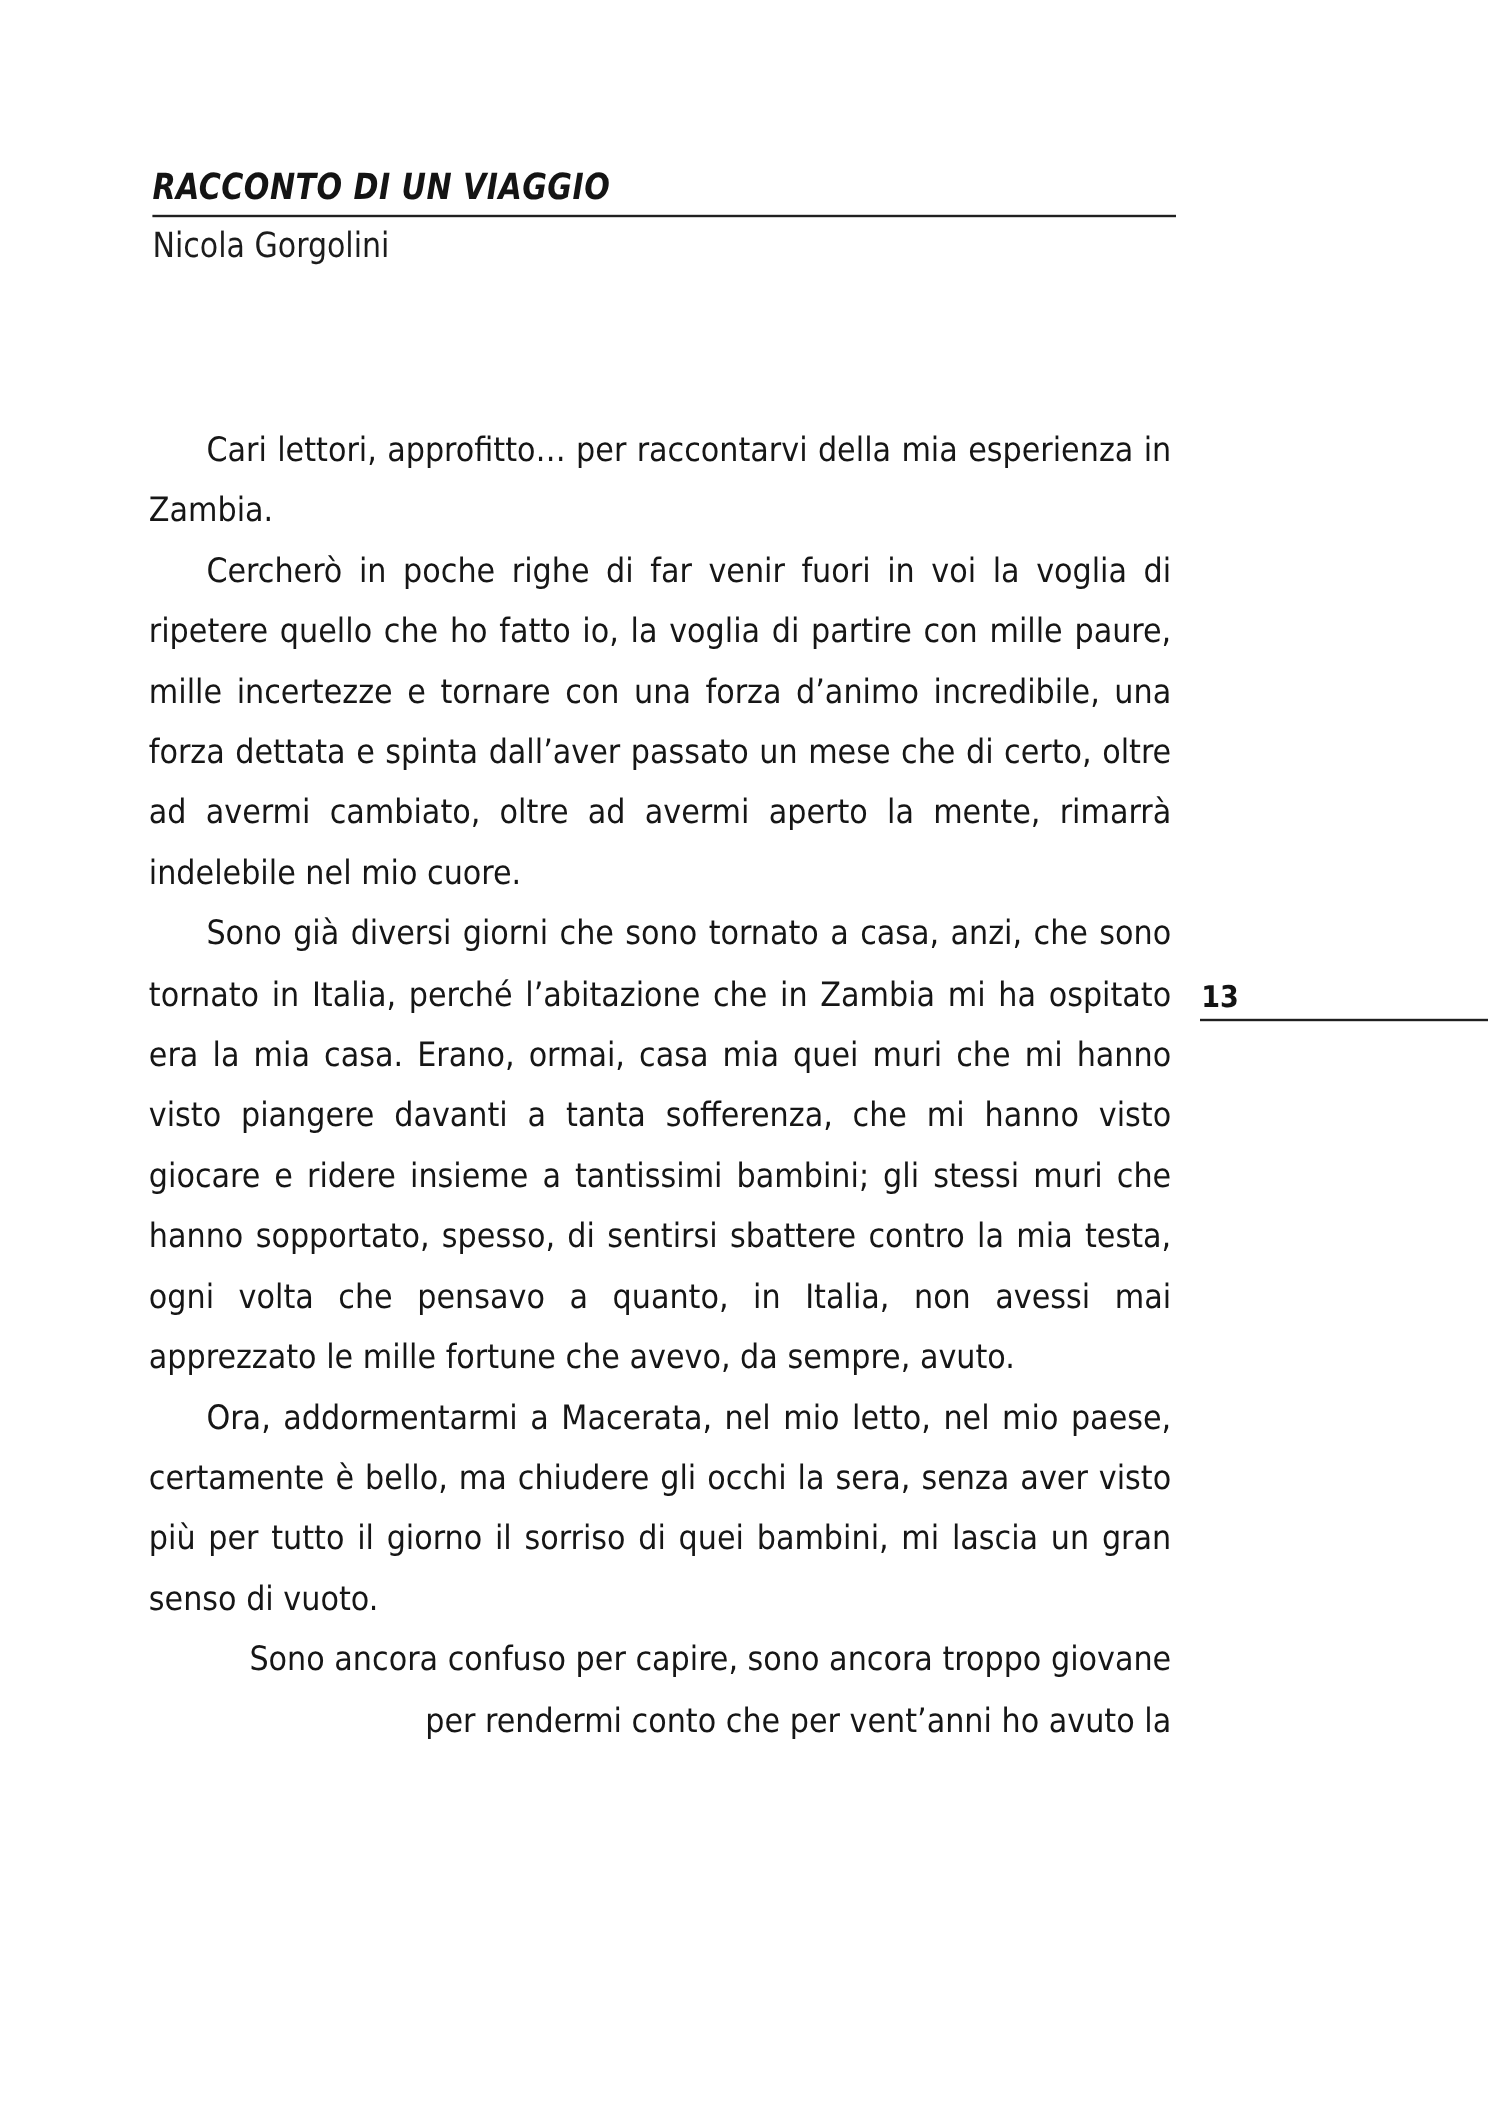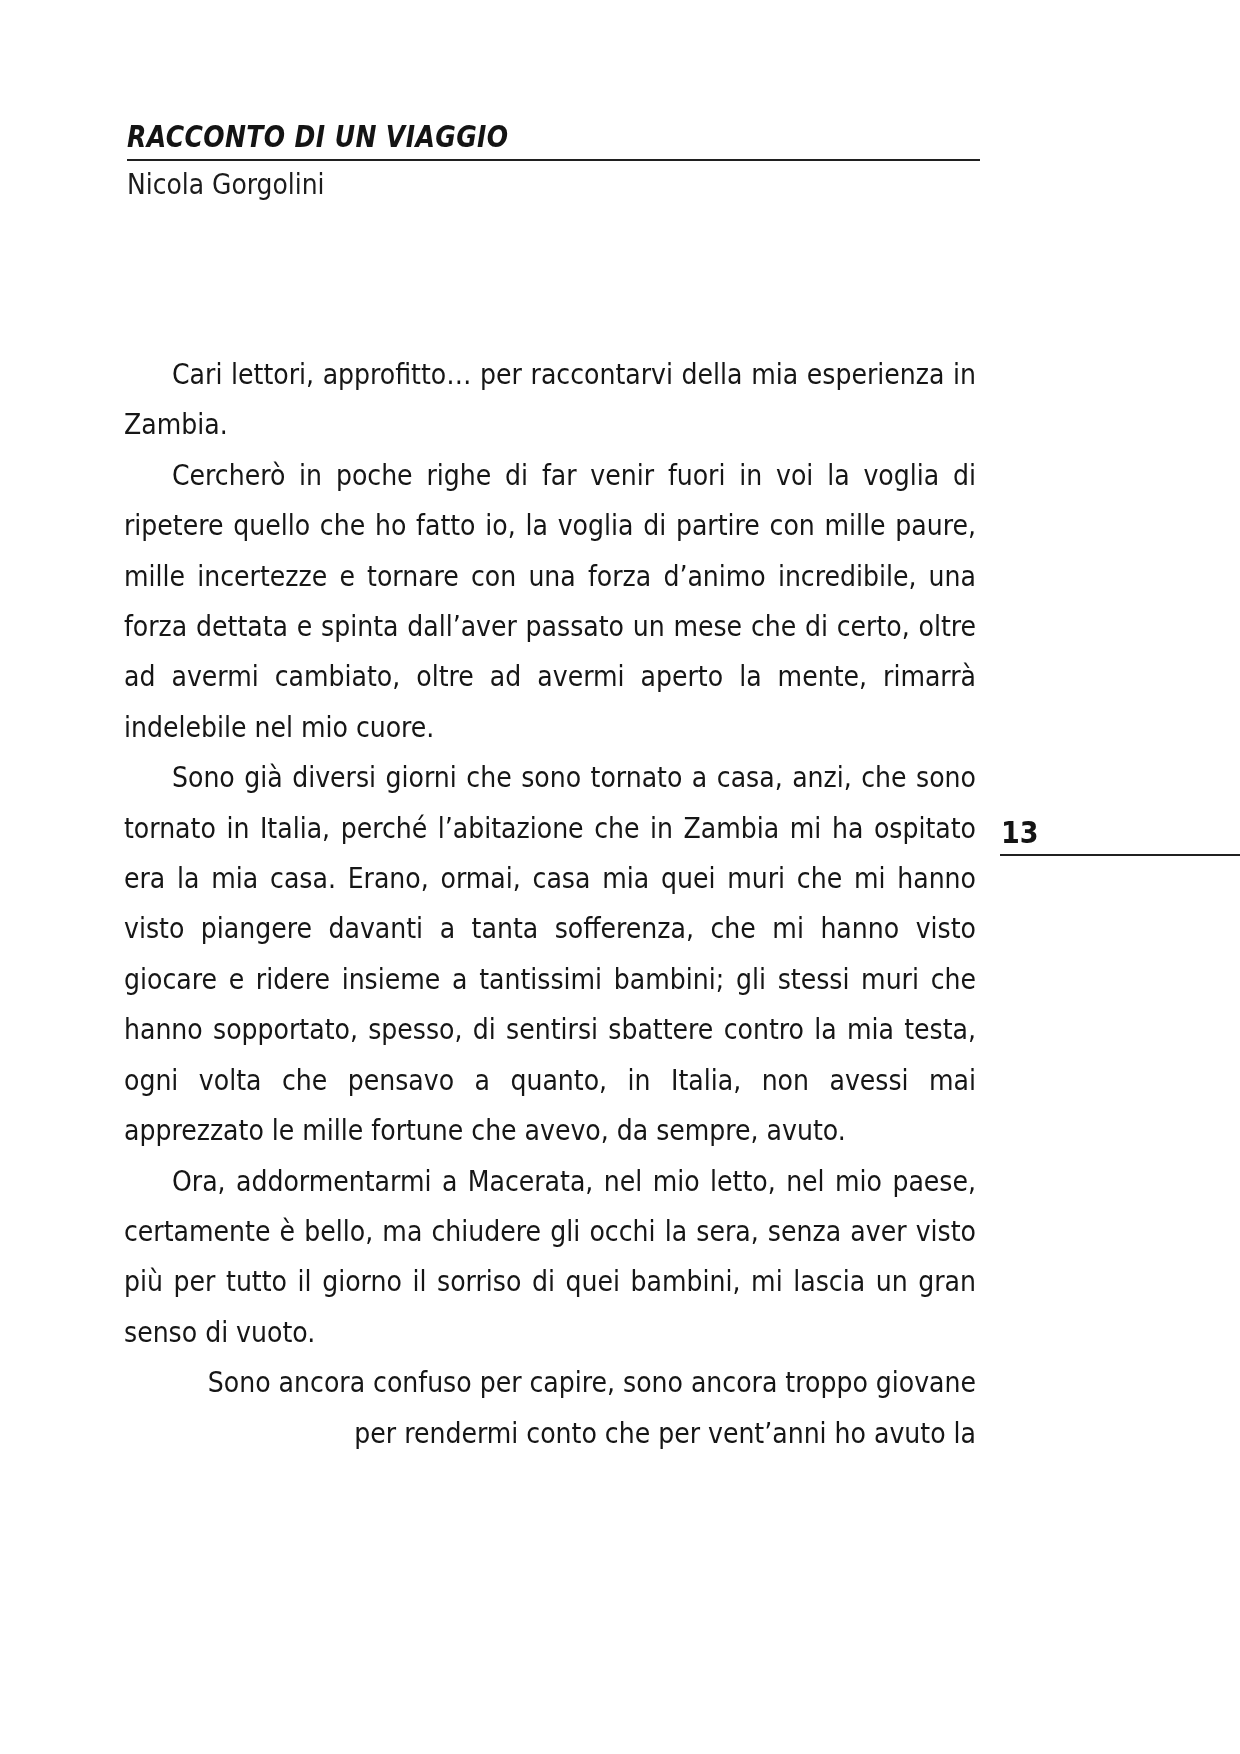--- a/index.html
+++ b/index.html
@@ -15,21 +15,21 @@
     background: #ffffff;
     overflow: hidden;
     font-family: "DejaVu Sans Condensed", "Liberation Sans Narrow", "Liberation Sans", sans-serif;
     color: #1a1a1a;
   }
 
   
   .header {
     position: absolute;
     left: 127px;
-    top: 120px;
+    top: 140px;
     width: 853px;
   }
 
   .article-title {
     font-family: "DejaVu Sans Condensed", "Liberation Sans Narrow", "Liberation Sans", sans-serif;
     font-weight: 700;
     font-style: italic;
     font-size: 30px;
     letter-spacing: 0.4px;
     line-height: 1.12;
@@ -89,21 +89,21 @@
   .folio {
     position: absolute;
     left: 1000px;
     top: 818px;
     width: 240px;
   }
 
   .folio-number {
     font-family: "DejaVu Sans Condensed", "Liberation Sans Narrow", "Liberation Sans", sans-serif;
     font-weight: 700;
-    font-size: 30px;
+    font-size: 25px;
     line-height: 1;
     color: #141414;
     padding-left: 1px;
   }
 
   .folio-rule {
     margin-top: 6px;
     border-top: 2px solid #202020;
     width: 240px;
     height: 0;

